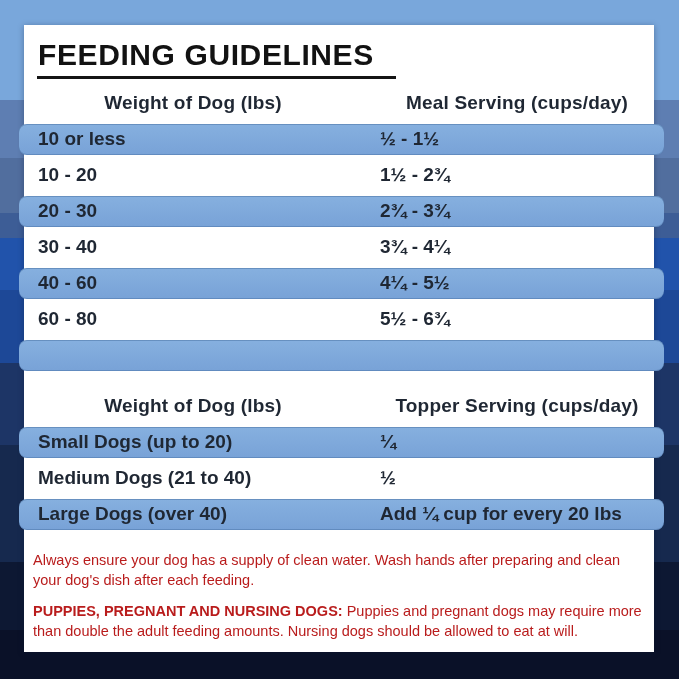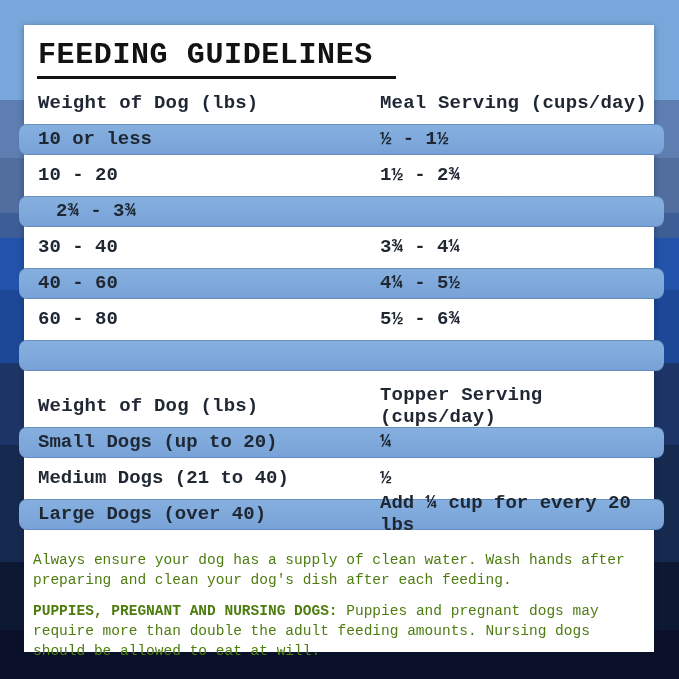--- a/index.html
+++ b/index.html
@@ -14,21 +14,20 @@
     position: absolute; inset: 0;
   }
   #card {
     position: absolute;
     left: 24px; top: 25px;
     width: 630px; height: 627px;
     background: #ffffff;
     box-shadow: 0 1px 6px rgba(10,20,50,0.35);
     padding: 15px 0 4px 0;
     box-sizing: border-box;
-    font-family: Liberation Mono, monospace;
   }
   .title {
     margin: 0 0 0 14px;
     font-size: 30px;
     line-height: 30px;
     font-weight: 900;
     letter-spacing: 0.6px;
     color: #121212;
   }
   .title-underline {
@@ -49,20 +48,21 @@
     padding-left: 14px;
     flex: none;
     position: relative; z-index: 1;
   }
   .c2 { flex: 1; position: relative; z-index: 1; margin-left: 32px; }
   .hdr .c1, .hdr .c2 {
     font-size: 21px;
     font-weight: 700;
     letter-spacing: 0.2px;
     color: #141414;
+    text-align: center;
   }
   .row .c1, .row .c2 {
     font-size: 19px;
     font-weight: 700;
     color: #1f2733;
   }
   .row.blue::before {
     content: "";
     position: absolute;
     left: -5px; right: -10px;
@@ -72,21 +72,21 @@
     box-shadow: inset 0 1px 0 rgba(45,85,135,0.35), inset 0 -1px 0 rgba(45,85,135,0.30);
   }
   .tbl2 { margin-top: 15px; }
   .footer { margin-top: 18px; }
   .footer p {
     margin: 0 0 0 9px;
     width: 612px;
     font-size: 14.5px;
     line-height: 1.38;
     font-weight: 400;
-    color: #4d7c0f;
+    color: #b91c1c;
   }
   .footer p + p { margin-top: 11px; }
   .footer b { font-weight: 700; }
 </style>
 </head>
 <body>
 
 <div id="bg" style="background: linear-gradient(rgb(121, 167, 219) 0px, rgb(121, 167, 219) 100px, rgb(94, 126, 178) 100px, rgb(94, 126, 178) 158px, rgb(81, 110, 158) 158px, rgb(81, 110, 158) 213px, rgb(61, 93, 150) 213px, rgb(61, 93, 150) 238px, rgb(33, 83, 171) 238px, rgb(33, 83, 171) 290px, rgb(29, 72, 151) 290px, rgb(29, 72, 151) 363px, rgb(29, 53, 102) 363px, rgb(29, 53, 102) 445px, rgb(22, 41, 78) 445px, rgb(22, 41, 78) 562px, rgb(13, 24, 51) 562px, rgb(13, 24, 51) 630px, rgb(10, 17, 40) 630px, rgb(10, 17, 40) 679px);"></div>
 
 <div id="card">
@@ -101,20 +101,21 @@
         </div>
         <div class="row blue">
           <span class="c1">10 or less</span>
           <span class="c2">½ - 1½</span>
         </div>
         <div class="row">
           <span class="c1">10 - 20</span>
           <span class="c2">1½ - 2¾</span>
         </div>
         <div class="row blue">
+          <span class="c1">20 - 30</span>
           <span class="c2">2¾ - 3¾</span>
         </div>
         <div class="row">
           <span class="c1">30 - 40</span>
           <span class="c2">3¾ - 4¼</span>
         </div>
         <div class="row blue">
           <span class="c1">40 - 60</span>
           <span class="c2">4¼ - 5½</span>
         </div>

